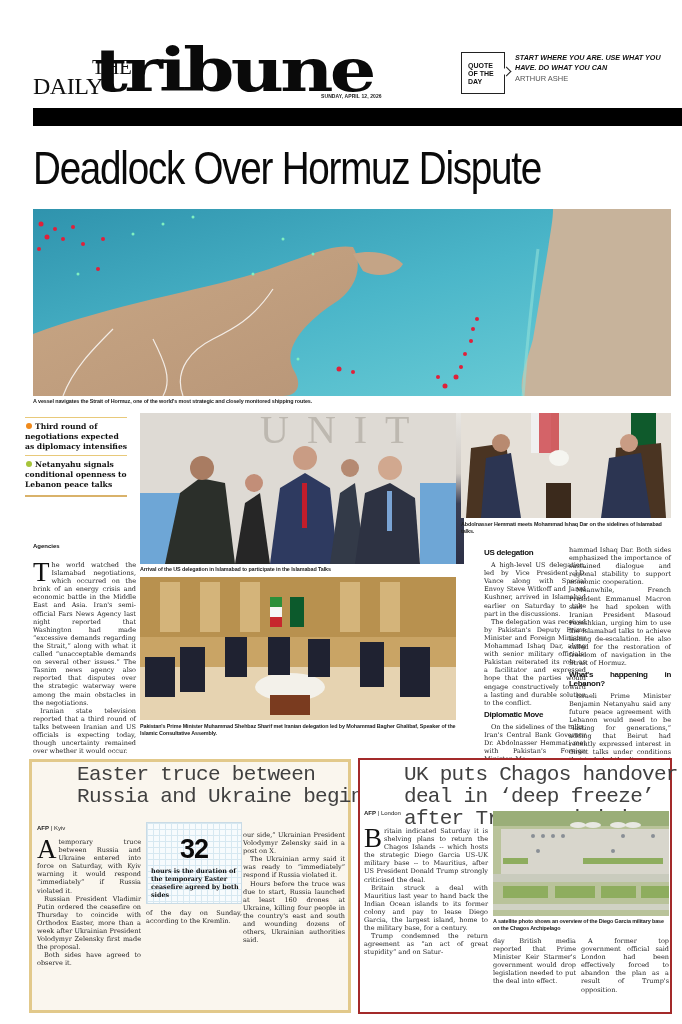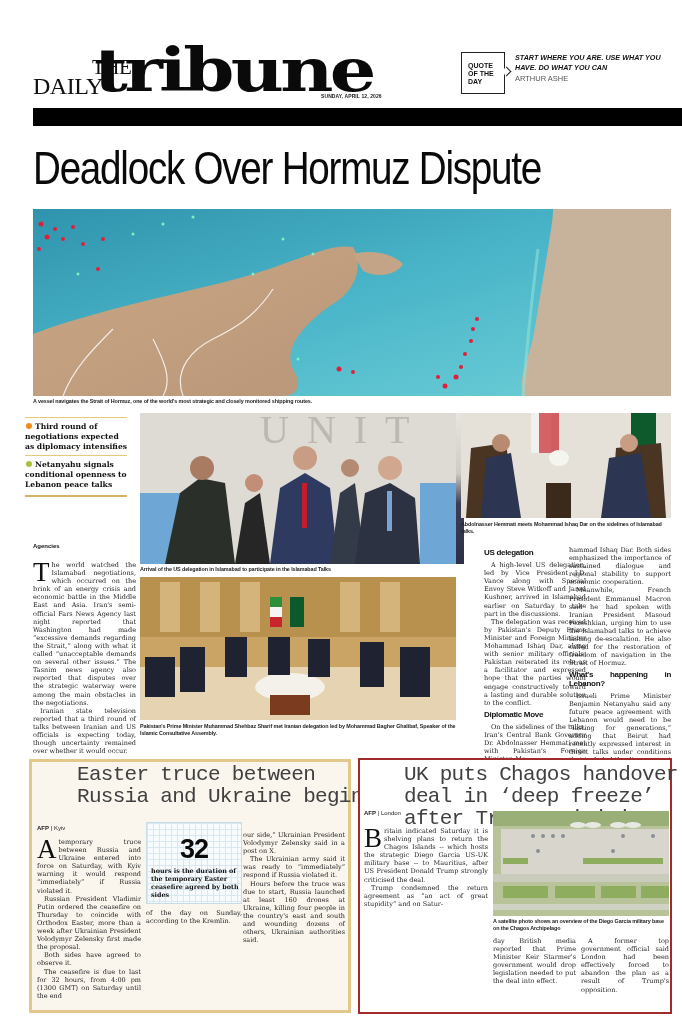--- a/index.html
+++ b/index.html
@@ -248,21 +248,20 @@
 </div>
 
 <div class="abs story-left"></div>
 <div class="abs story-hl" style="left:37px; top:764px; width:300px;">Easter truce between Russia and Ukraine begins</div>
 <div class="abs byline" style="left:37px; top:825px;"><b>AFP</b> | <span>Kyiv</span></div>
 
 <div class="abs body-text" style="left:37px; top:838px; width:104px;">
   <p class="first"><span class="dropcap">A</span><span> temporary truce between Russia and Ukraine entered into force on Saturday, with Kyiv warning it would respond “immediately” if Russia violated it.</span></p>
   <p>Russian President Vladimir Putin ordered the ceasefire on Thursday to coincide with Orthodox Easter, more than a week after Ukrainian President Volodymyr Zelensky first made the proposal.</p>
   <p>Both sides have agreed to observe it.</p>
-  <p>The ceasefire is due to last for 32 hours, from 4:00 pm (1300 GMT) on Saturday until the end</p>
 </div>
 
 <div class="abs factbox">
   <div class="big">32</div>
   <div class="small">hours is the duration of the temporary Easter ceasefire agreed by both sides</div>
 </div>
 <div class="abs body-text" style="left:146px; top:909px; width:96px;">
   <p class="first">of the day on Sunday, according to the Kremlin.</p>
 </div>
 <div class="abs body-text" style="left:243px; top:831px; width:102px;">
@@ -270,20 +269,21 @@
   <p>The Ukrainian army said it was ready to “immediately” respond if Russia violated it.</p>
   <p>Hours before the truce was due to start, Russia launched at least 160 drones at Ukraine, killing four people in the country's east and south and wounding dozens of others, Ukrainian authorities said.</p>
 </div>
 
 <div class="abs story-right"></div>
 <div class="abs story-hl" style="left:364px; top:764px; width:306px;">UK puts Chagos handover deal in ‘deep freeze’ after Trump criticism</div>
 <div class="abs byline" style="left:364px; top:810px;"><b>AFP</b> | <span>London</span></div>
 
 <div class="abs body-text" style="left:364px; top:827px; width:124px;">
   <p class="first"><span class="dropcap">B</span><span>ritain indicated Saturday it is shelving plans to return the Chagos Islands -- which hosts the strategic Diego Garcia US-UK military base -- to Mauritius, after US President Donald Trump strongly criticised the deal.</span></p>
+  <p>Britain struck a deal with Mauritius last year to hand back the Indian Ocean islands to its former colony and pay to lease Diego Garcia, the largest island, home to the military base, for a century.</p>
   <p>Trump condemned the return agreement as “an act of great stupidity” and on Satur-</p>
 </div>
 
 <div class="abs chagos-img">
   <svg width="176" height="105">
     <rect width="176" height="105" fill="#b9c39a"></rect>
     <rect x="0" y="0" width="176" height="15" fill="#9aae78"></rect>
     <rect x="8" y="18" width="168" height="45" fill="#d8d6cc"></rect>
     <rect x="0" y="63" width="176" height="8" fill="#c9cbbd"></rect>
     <g fill="#8ead5e">

